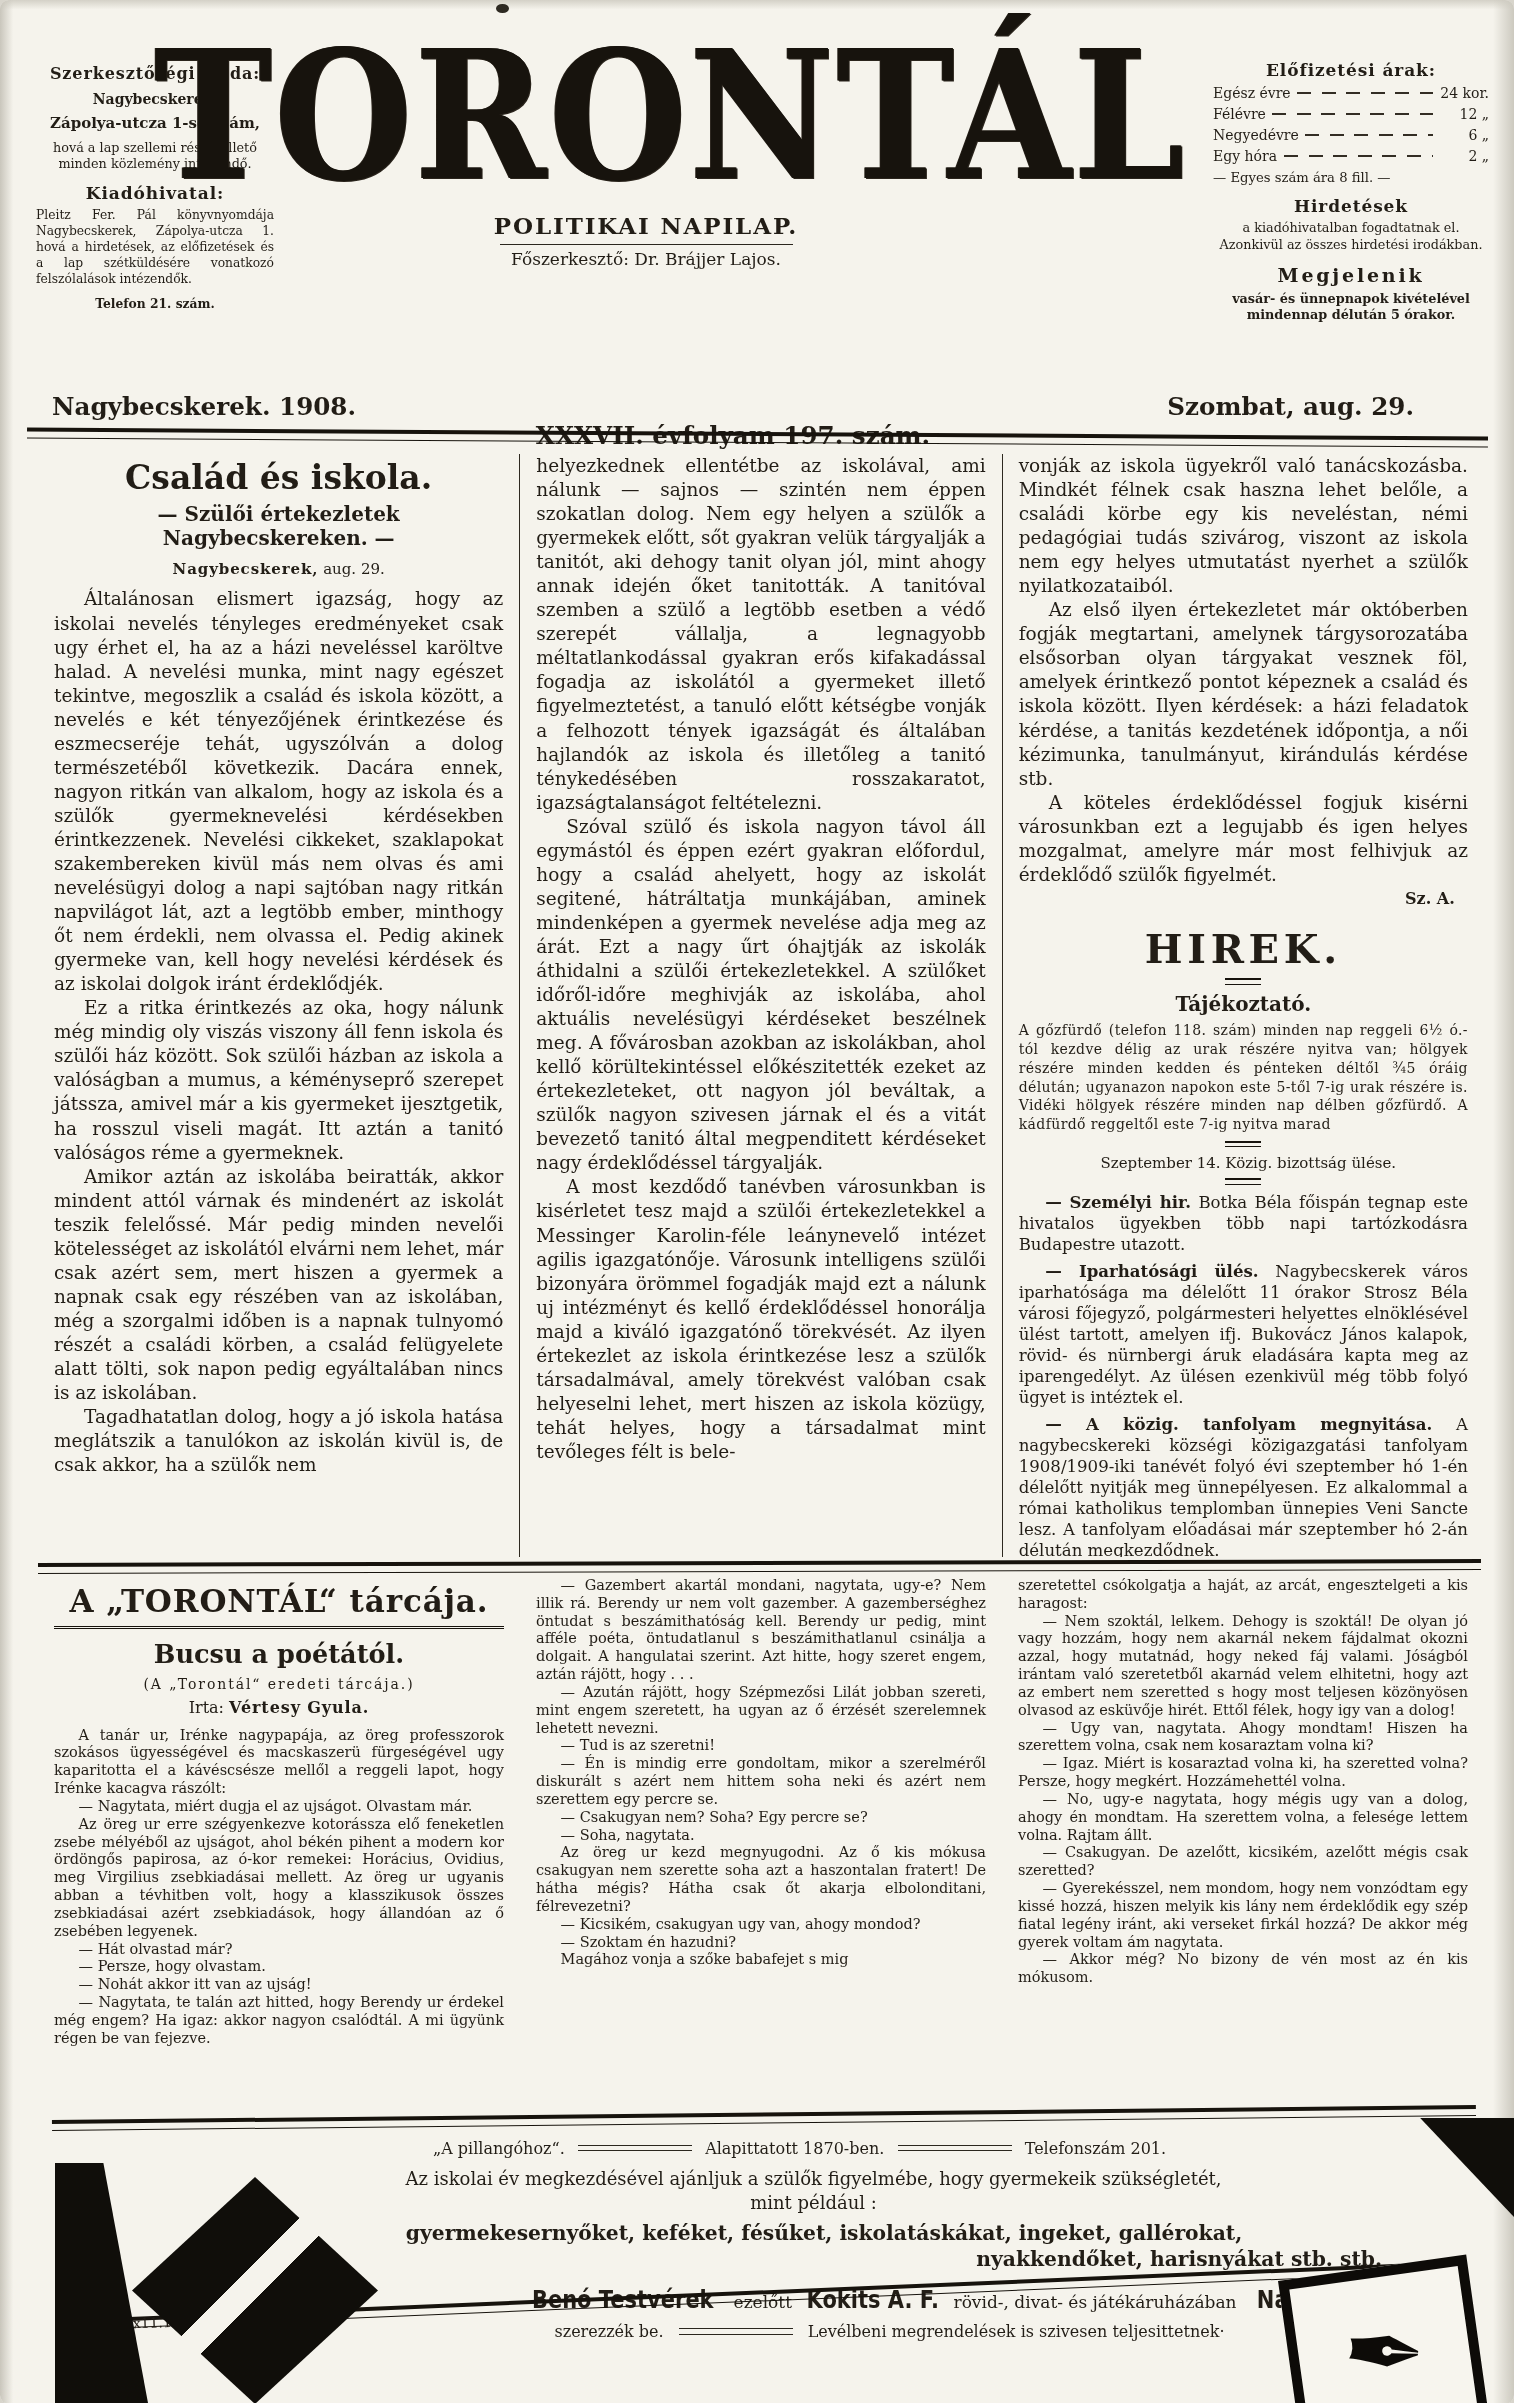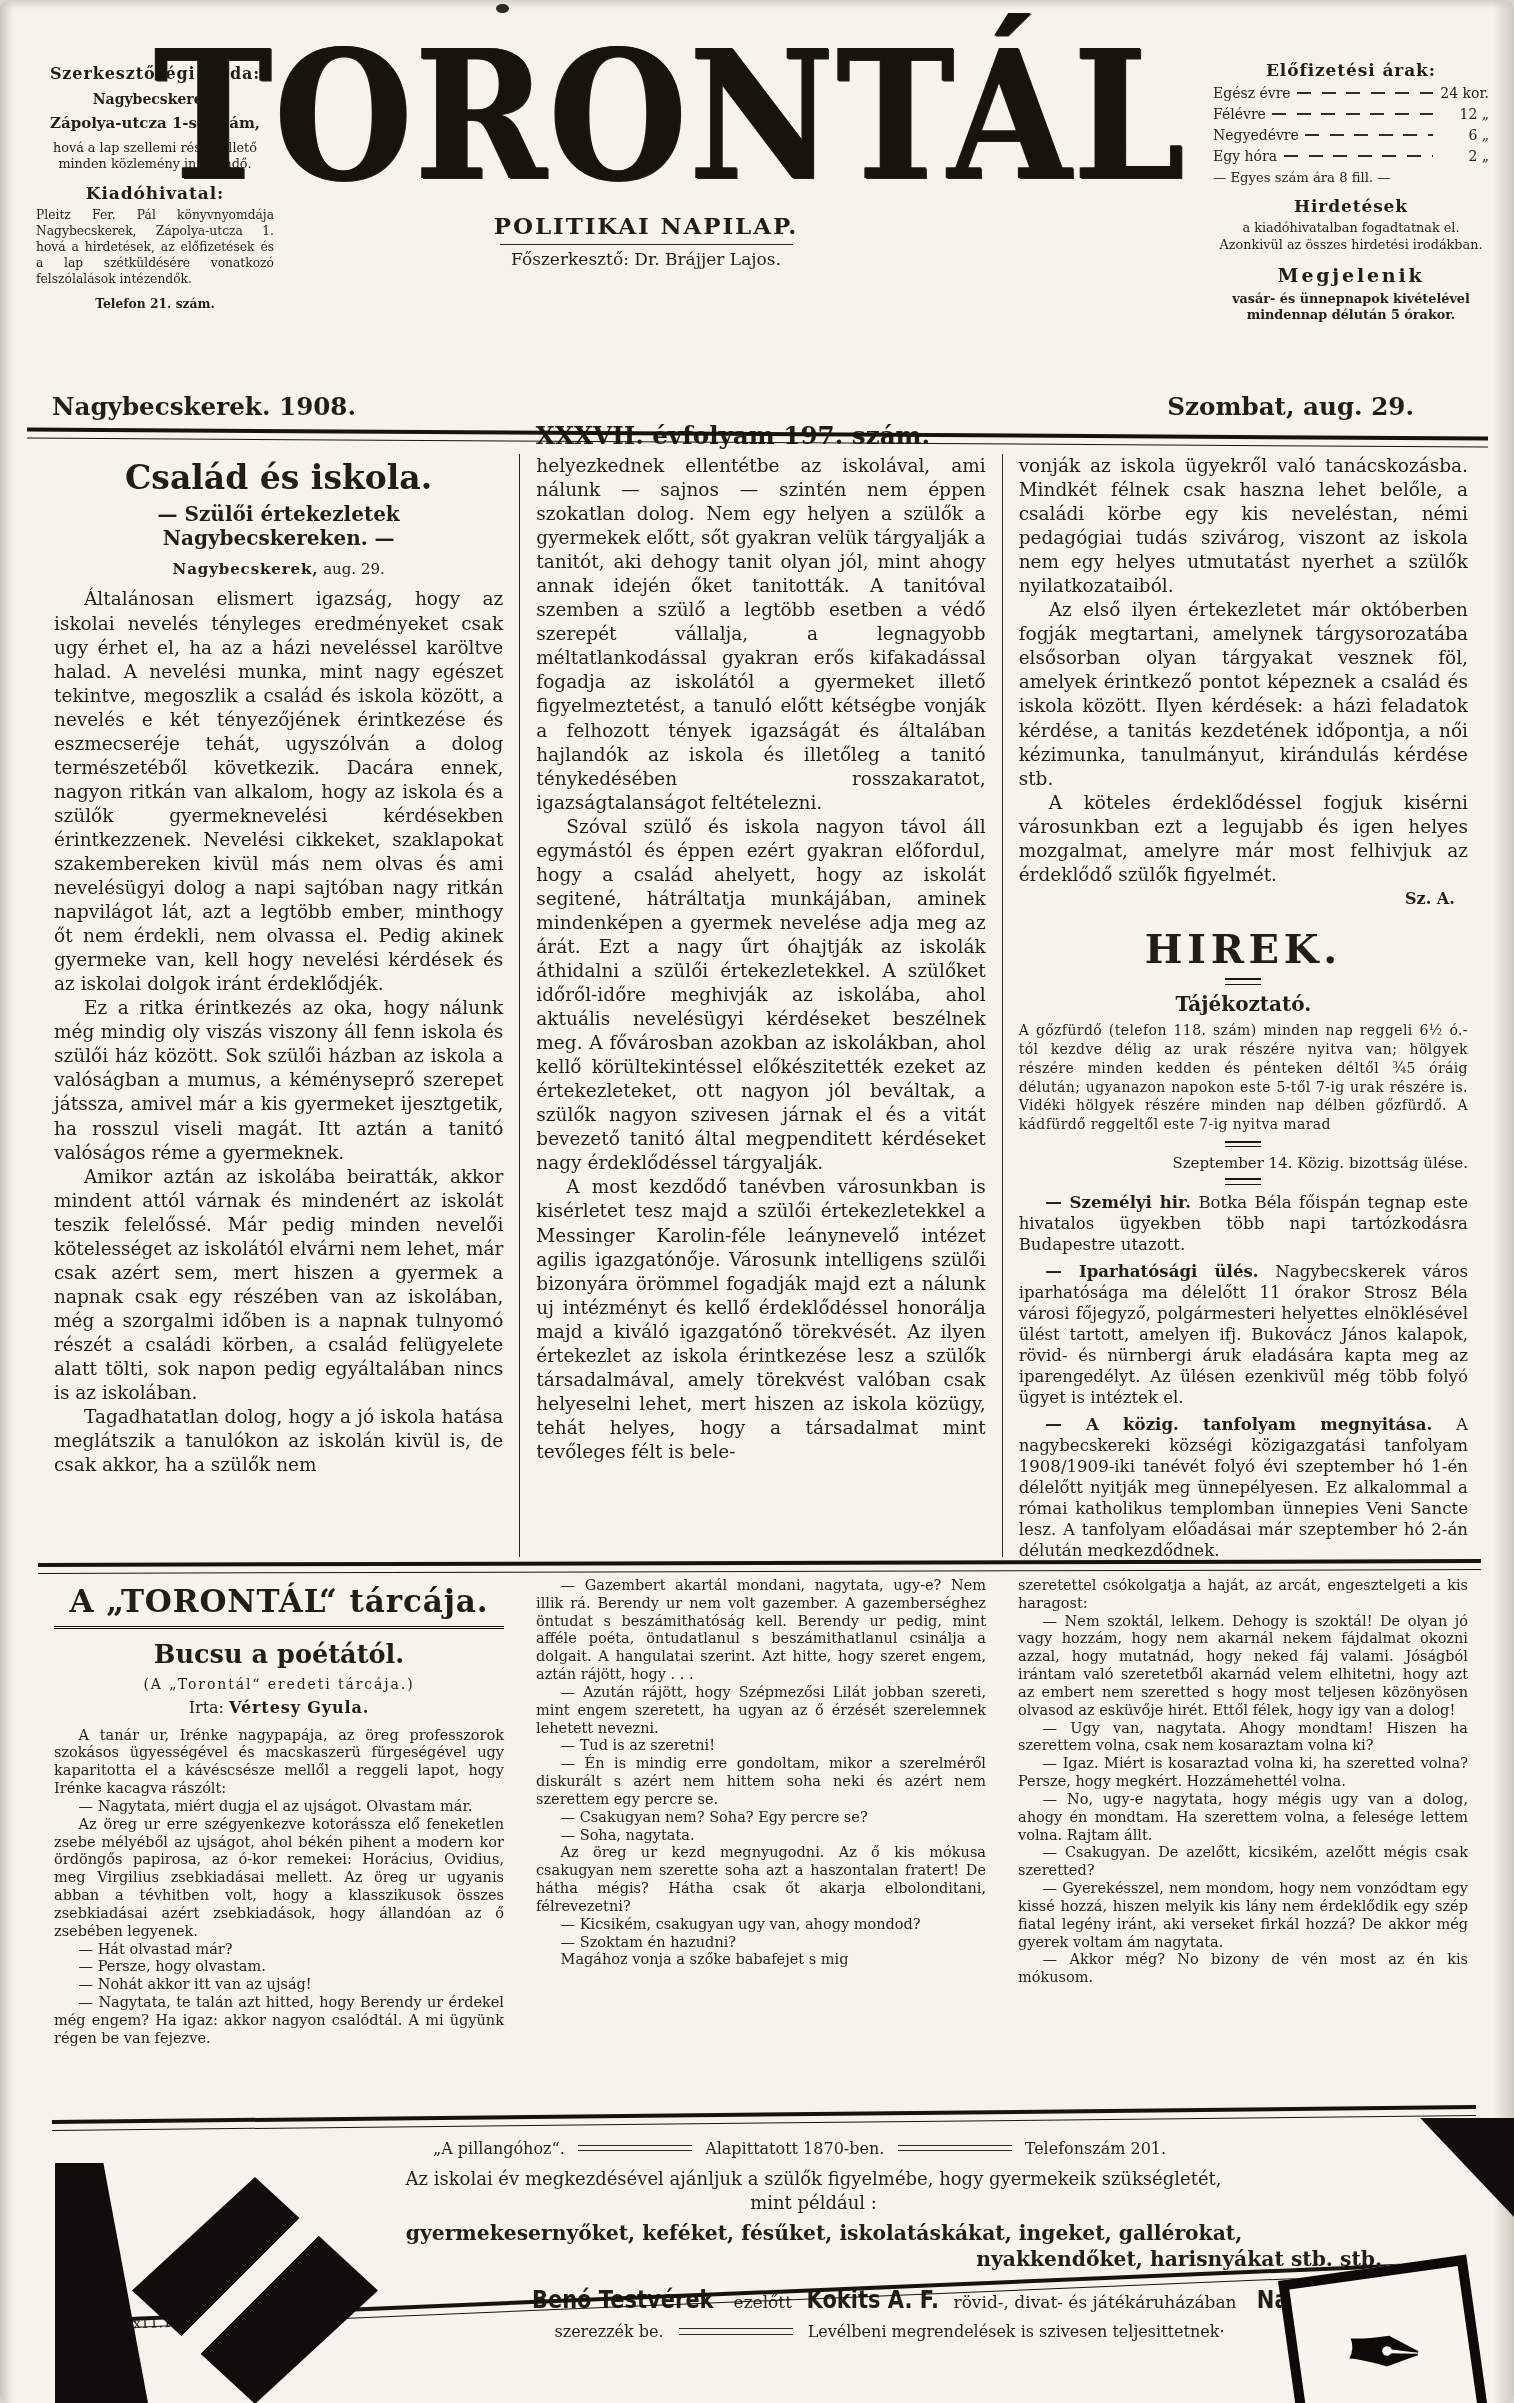--- a/index.html
+++ b/index.html
@@ -56,21 +56,21 @@
   .art-sub{font-size:20px;font-weight:bold;text-align:center;margin:0 0 9.5px;}
   .art-date{font-size:15px;text-align:center;margin:0 0 9.5px;}
   .art-date .b{font-weight:bold;letter-spacing:0.9px;}
   .body-txt p{margin:0;font-size:18.5px;line-height:1.30;text-align:justify;text-indent:30px;}
   .continuation p:first-child{text-indent:0;}
   .sig{font-size:16px;font-weight:bold;text-align:right;margin:1.9px 13.2px 0 0;}
   .hirek-title{font-size:40px;font-weight:bold;text-align:center;letter-spacing:4.7px;margin:17px 0 0;}
   .mark{width:36px;border-top:2.8px solid #17130d;border-bottom:1.9px solid #17130d;height:3.8px;margin:6.6px auto;}
   .info-title{font-size:20px;font-weight:bold;text-align:center;margin:1.9px 0 5.7px;}
   .info-txt{font-size:14px;line-height:1.34;text-align:justify;letter-spacing:0.4px;margin:0;}
-  .calendar{font-size:15px;text-align:right;margin:0 0 0 10px;}
+  .calendar{font-size:15px;text-align:center;margin:0 0 0 10px;}
   .news p{margin:5.7px 0 0;font-size:16.6px;line-height:1.27;text-align:justify;text-indent:26.5px;}
   .news .lead{font-weight:bold;}
   
   .band-tarca{position:absolute;top:1577px;left:38px;right:30px;height:538px;overflow:hidden;}
   .tarca-cols{display:flex;height:100%;}
   .tcol{flex:1;padding:0 16px;overflow:hidden;}
   .tarca-head{border-bottom:3.8px double #17130d;padding:5.7px 0 7.6px;margin-bottom:9.5px;}
   .tarca-head .t{font-size:31px;font-weight:bold;text-align:center;letter-spacing:0.9px;}
   .story-title{font-size:25.6px;font-weight:bold;text-align:center;margin:3.8px 0 7.6px;}
   .story-origin{font-size:14px;text-align:center;letter-spacing:1.9px;margin:0 0 5.7px;}

